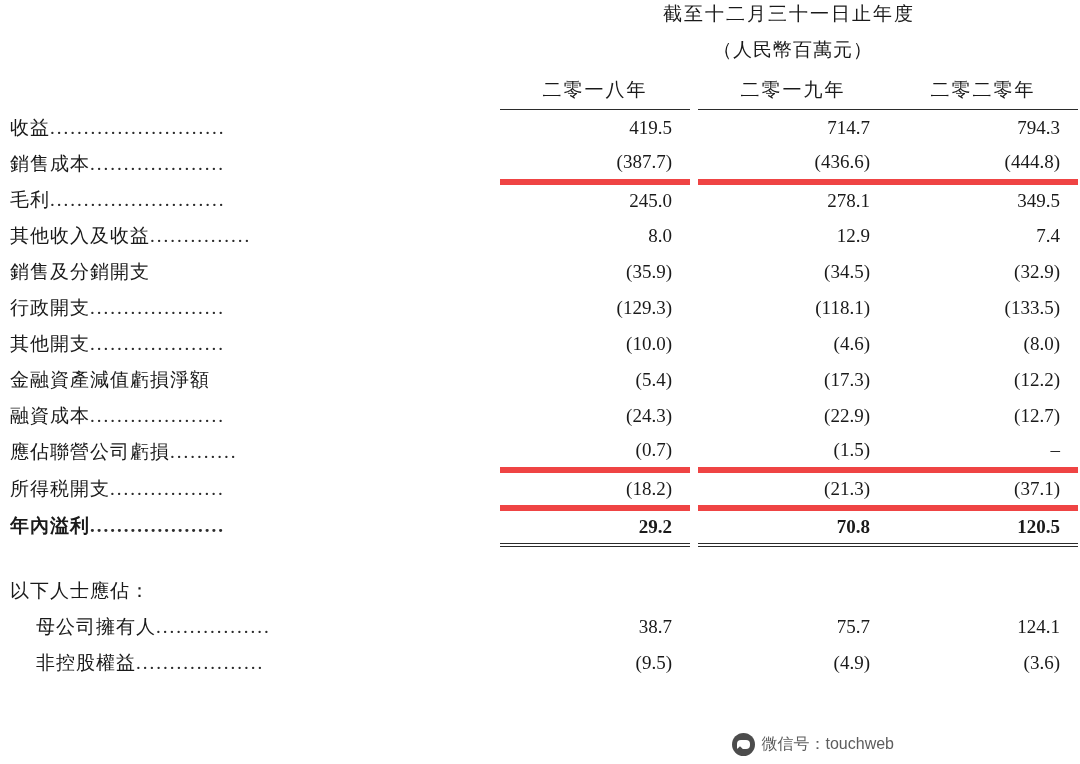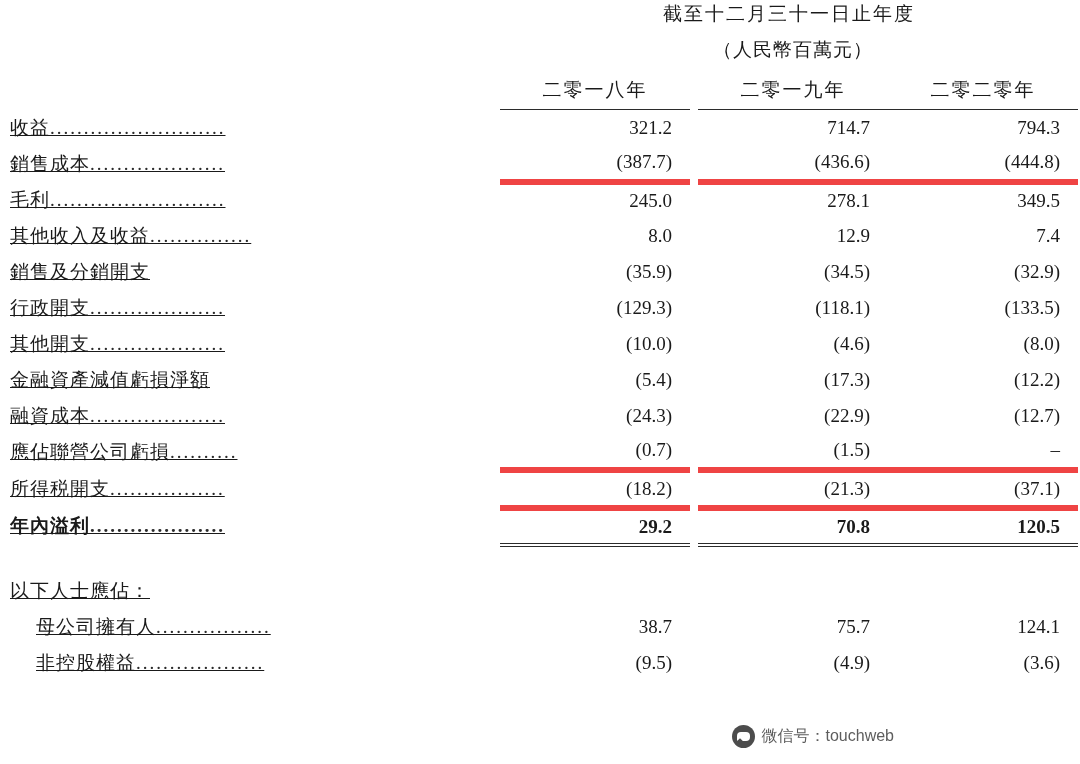--- a/index.html
+++ b/index.html
@@ -61,21 +61,20 @@
     padding: 4px 0 10px 0;
     white-space: nowrap;
   }
 
   td.label {
     font-size: 19px;
     letter-spacing: 1px;
     padding: 5px 0;
     white-space: nowrap;
     overflow: hidden;
-    text-decoration: underline;
   }
   td.label .txt { }
   td.label .dots {
     color: #2b2b2b;
     letter-spacing: 2px;
   }
   td.num {
     text-align: right;
     font-size: 19px;
     padding: 5px 18px 5px 0;
@@ -86,21 +85,21 @@
   td.rule-double-bottom {
     border-bottom: 4px double #2b2b2b;
   }
   .spacer-row-lg td { height: 26px; padding: 0; }
 
   td.indent1 { padding-left: 26px; }
 
   .wm {
     position: absolute;
     right: 14px;
-    bottom: 16px;
+    bottom: 8px;
     display: flex;
     align-items: center;
     gap: 7px;
     background: rgba(255,255,255,0.0);
     font-family: "Liberation Sans", sans-serif;
     font-size: 16px;
     color: #5d5d5d;
   }
   .wm-badge {
     width: 23px; height: 23px;
@@ -156,21 +155,21 @@
         <td></td>
         <td class="yr yr-cell">二零一八年</td>
         <td></td>
         <td class="yr yr-cell">二零一九年</td>
         <td class="yr yr-cell">二零二零年</td>
       </tr>
     </thead>
     <tbody id="fin-body">
         <tr>
           <td class="label"><span class="txt">收益</span><span class="dots">..........................</span></td>
-          <td class="num">321.2</td>
+          <td class="num">419.5</td>
           <td></td>
           <td class="num">714.7</td>
           <td class="num">794.3</td>
         </tr>
         <tr>
           <td class="label"><span class="txt">銷售成本</span><span class="dots">....................</span></td>
           <td class="num rule-bottom">(387.7)</td>
           <td></td>
           <td class="num rule-bottom">(436.6)</td>
           <td class="num rule-bottom">(444.8)</td>

